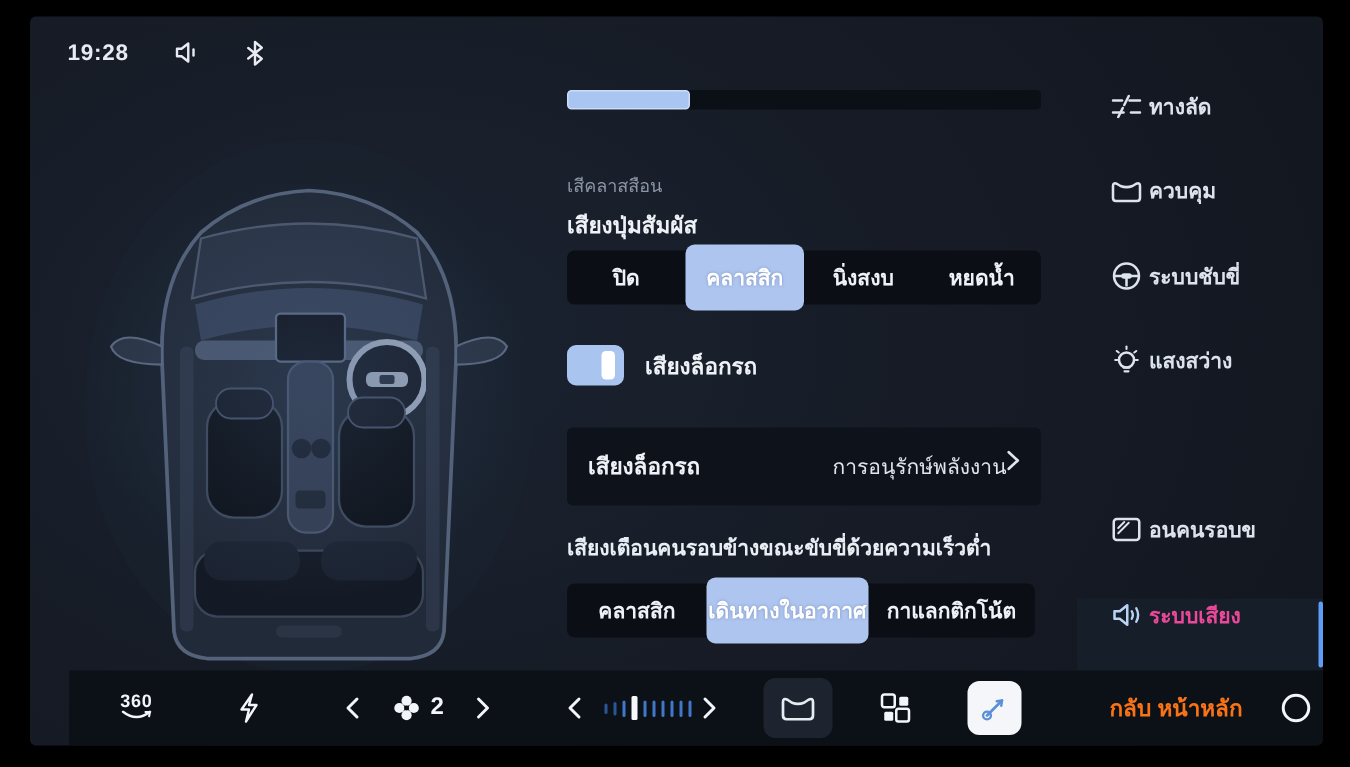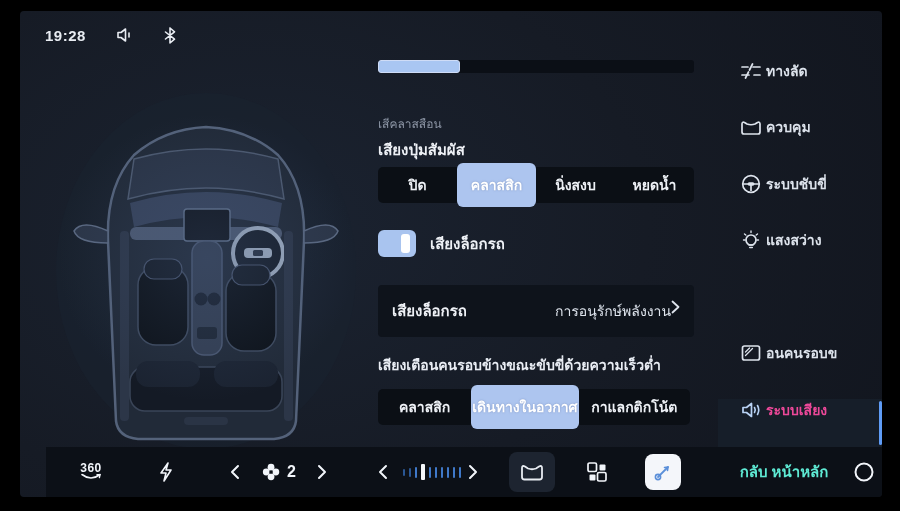--- a/index.html
+++ b/index.html
@@ -58,21 +58,21 @@
   .bb { position:absolute; top:50%; transform:translate(-50%,-50%); display:flex; align-items:center; justify-content:center; }
   .cam360 { display:flex; flex-direction:column; align-items:center; color:#f2f5fa; }
   .cam360 .t { font-size:12px; font-weight:bold; letter-spacing:.5px; line-height:11px; }
   .fan-group { display:flex; align-items:center; gap:7px; color:#f2f5fa; font-size:16px; font-weight:bold; }
   .ticks { display:flex; align-items:center; gap:4px; height:18px; }
   .tick { width:2px; border-radius:1px; background:#3f78c8; }
   .tick.dim { background:#2a5693; }
   .tick.cur { width:4px; background:#f5f7fa; }
   .car-btn { width:46px; height:40px; background:#1d2430; border-radius:8px; display:flex; align-items:center; justify-content:center; }
   .app-btn { width:36px; height:36px; background:#f4f6fa; border-radius:8px; display:flex; align-items:center; justify-content:center; }
-  .home-label { color:#5eead4; font-size:15px; font-weight:bold; white-space:nowrap; }
+  .home-label { color:#f97316; font-size:15px; font-weight:bold; white-space:nowrap; }
   .home-circle { width:19px; height:19px; border:2.5px solid #f2f5fa; border-radius:50%; }
   svg { display:block; }
 </style>
 </head>
 <body>
 
 <div class="bezel">
 <div class="screen">
 
   <div class="statusbar">

